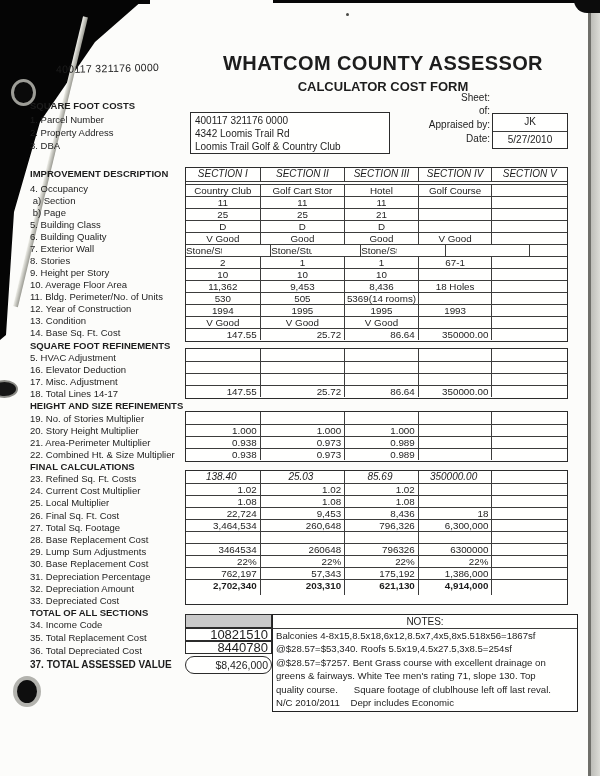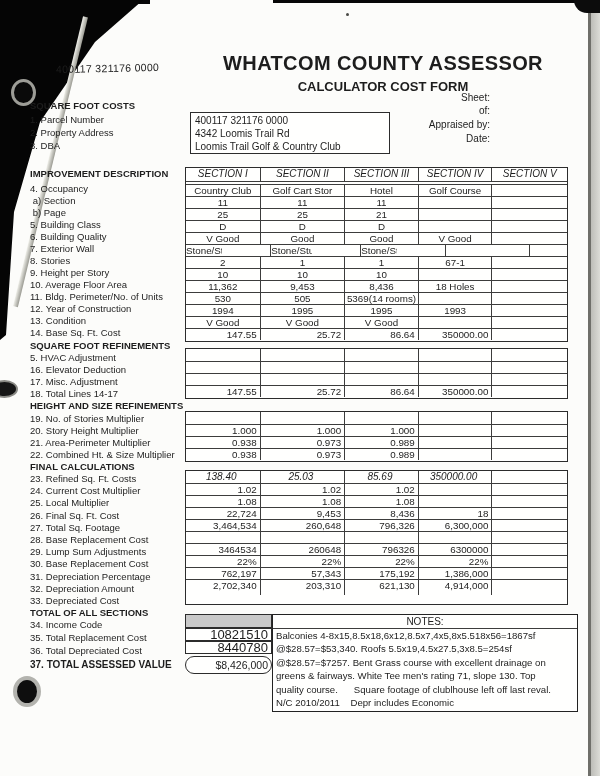--- a/index.html
+++ b/index.html
@@ -61,20 +61,24 @@
 
   <div class="abs small" style="left:56px;top:62px;font-size:10.5px;letter-spacing:.3px;transform:rotate(-1.2deg);">400117 321176 0000</div>
   <div class="abs title" style="left:185px;top:52px;width:396px;">WHATCOM COUNTY ASSESSOR</div>
   <div class="abs subtitle" style="left:185px;top:79px;width:396px;">CALCULATOR COST FORM</div>
 
   <div class="abs small rt" style="left:380px;top:92px;width:110px;">Sheet:</div>
   <div class="abs small rt" style="left:380px;top:105px;width:110px;">of:</div>
   <div class="abs small rt" style="left:380px;top:119px;width:110px;">Appraised by:</div>
   <div class="abs small rt" style="left:380px;top:133px;width:110px;">Date:</div>
 
+  <div class="box" style="left:492px;top:113px;width:76px;height:36px;">
+    <div style="height:17px;line-height:16px;text-align:center;font-size:10px;border-bottom:1px solid #3c3c3c;">JK</div>
+    <div style="height:16px;line-height:16px;text-align:center;font-size:10px;">5/27/2010</div>
+  </div>
 
   <div class="box" style="left:190px;top:112px;width:200px;height:42px;padding:1px 4px;">
     <div class="small" style="line-height:13px;">400117 321176 0000</div>
     <div class="small" style="line-height:13px;">4342 Loomis Trail Rd</div>
     <div class="small" style="line-height:13px;">Loomis Trail Golf &amp; Country Club</div>
   </div>
 
   <div id="labels">
       <div class="label-line bold" style="top: 100px;">SQUARE FOOT COSTS</div>
       <div class="label-line" style="top: 114px;">1. Parcel Number</div>
@@ -341,21 +345,21 @@
         <div class="gcell gr" style="width: 74px;">22%</div>
         <div class="gcell gr" style="width: 76px;"></div>
       </div>
       <div class="grow" style="height: 12px; line-height: 11px;">
         <div class="gcell gr first" style="width: 74px;">762,197</div>
         <div class="gcell gr" style="width: 85px;">57,343</div>
         <div class="gcell gr" style="width: 74px;">175,192</div>
         <div class="gcell gr" style="width: 74px;">1,386,000</div>
         <div class="gcell gr" style="width: 76px;"></div>
       </div>
-      <div class="grow" style="height: 16px; line-height: 11px;">
+      <div class="grow" style="height: 16px; line-height: 11px; font-weight: bold;">
         <div class="gcell gr first" style="width: 74px;">2,702,340</div>
         <div class="gcell gr" style="width: 85px;">203,310</div>
         <div class="gcell gr" style="width: 74px;">621,130</div>
         <div class="gcell gr" style="width: 74px;">4,914,000</div>
         <div class="gcell gr" style="width: 76px;"></div>
       </div>
     </div>
 
   <div class="tcell" style="top:614px;height:14px;background:#c9c9c9;"></div>
   <div class="tcell" style="top:627.5px;height:13.5px;line-height:12px;">10821510</div>

